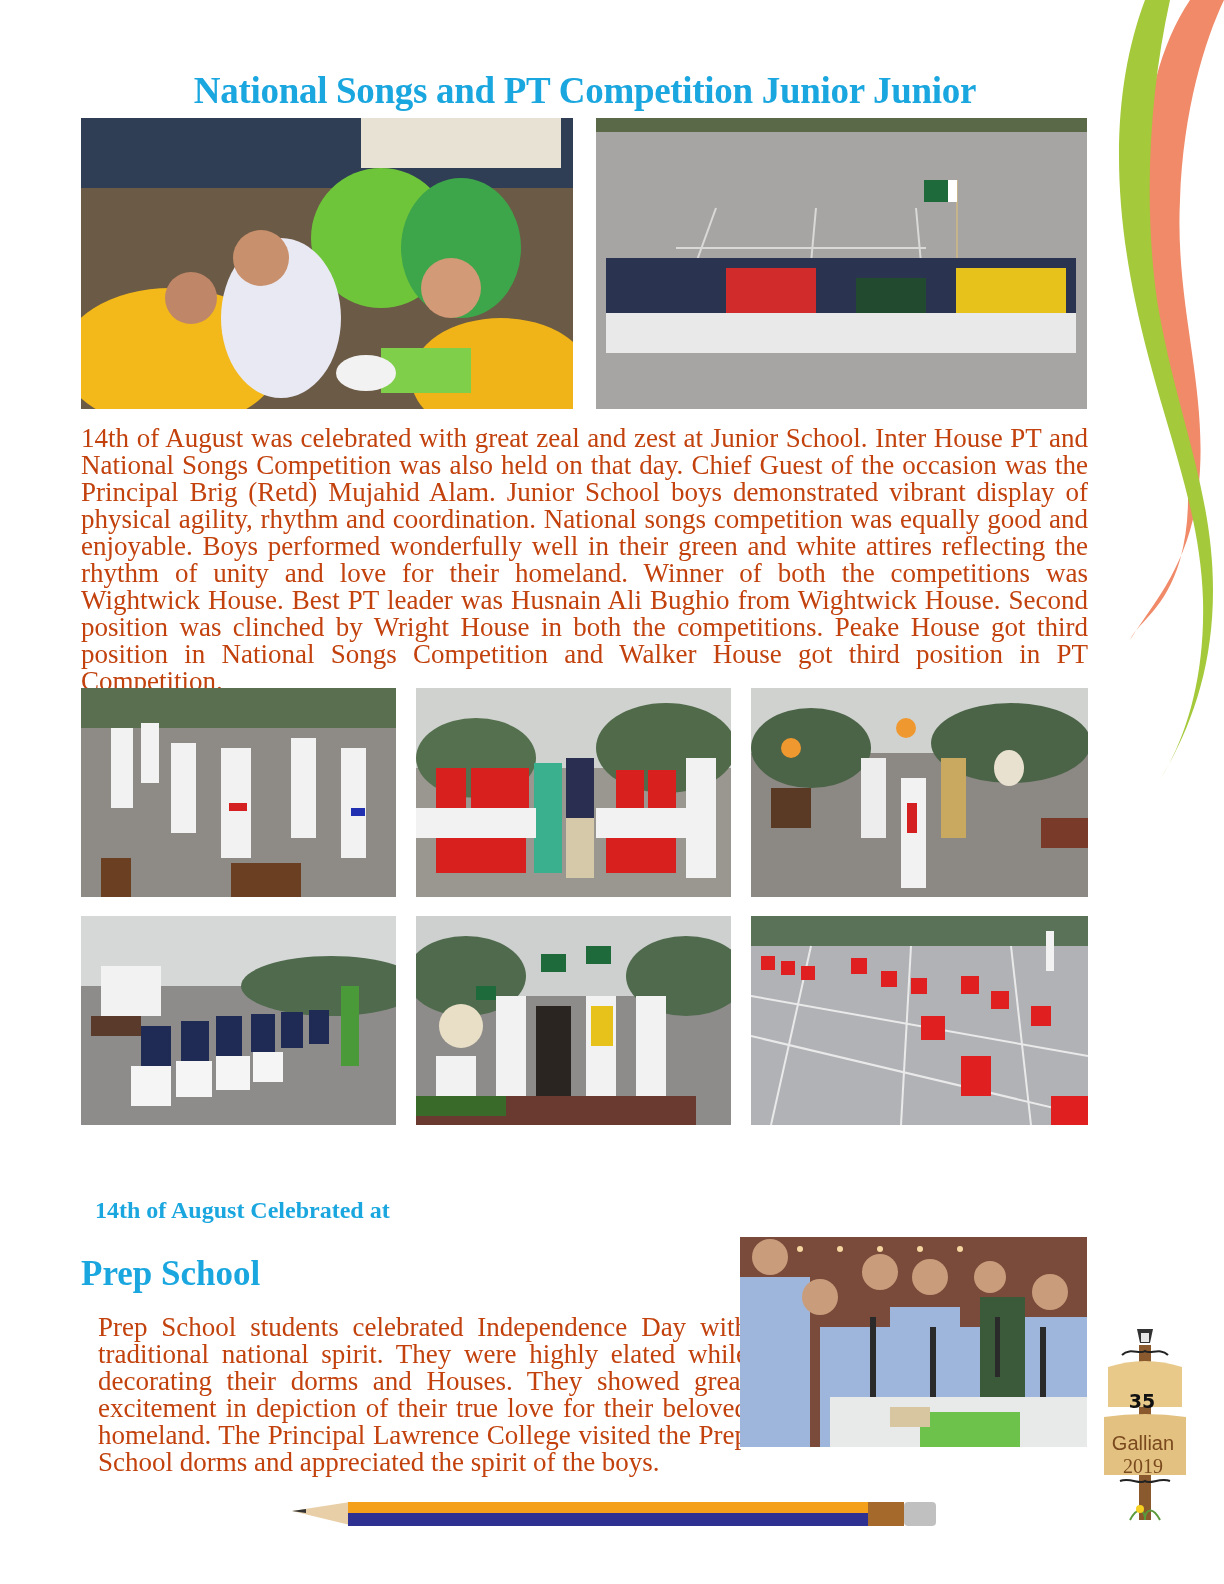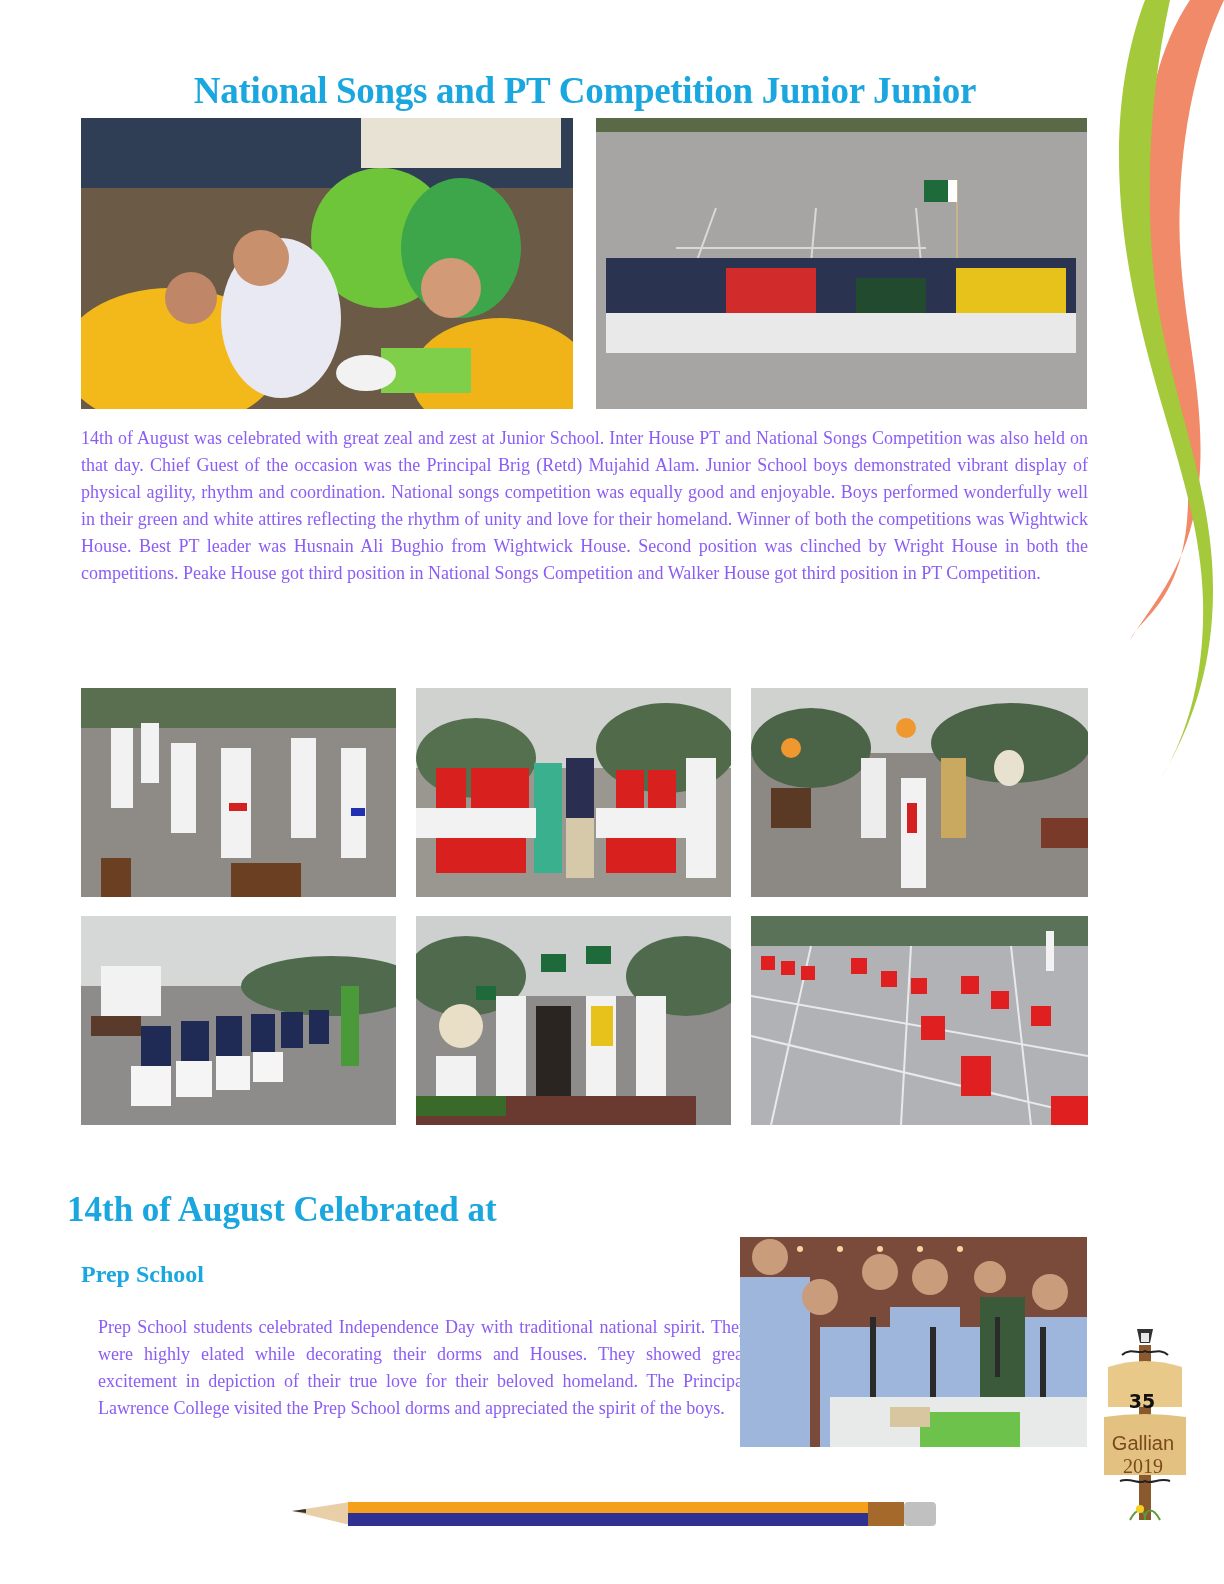--- a/index.html
+++ b/index.html
@@ -2,24 +2,24 @@
 <html><head>
 <meta charset="utf-8">
 <style>
   html, body { margin:0; padding:0; }
   body { width:1224px; height:1584px; position:relative; background:#ffffff; overflow:hidden; font-family:"Liberation Serif", "DejaVu Serif", serif; }
   .abs { position:absolute; }
   .title { color:#1aa6de; font-weight:bold; font-family:"Liberation Serif", "DejaVu Serif", serif; }
   #main-title { left:80px; top:68px; width:1010px; text-align:center; font-size:37px; line-height:46px; letter-spacing:-0.3px; }
   .photo { position:absolute; overflow:hidden; }
   .photo svg { width:100%; height:100%; display:block; }
-  .body-text { position:absolute; color:#8b5cf6; font-size:18px; line-height:27px; text-align:justify; font-family:"Liberation Serif", "DejaVu Serif", serif; }
+  .body-text { position:absolute; color:#c2410c; font-size:27px; line-height:27px; text-align:justify; font-family:"Liberation Serif", "DejaVu Serif", serif; }
   #para1 { left:81px; top:425px; width:1007px; }
-  #prep-title-1 { left:67px; top:1186px; font-size:35px; line-height:48px;text-align:center; }
-  #prep-title-2 { left:81px; top:1250px; font-size:24px; line-height:48px; }
+  #prep-title-1 { left:95px; top:1186px; font-size:24px; line-height:48px;text-align:center; }
+  #prep-title-2 { left:81px; top:1250px; font-size:35px; line-height:48px; }
   #para2 { left:81px; top:1314px; width:650px;margin-left:17px; }
   #page-num { position:absolute; left:1118px; top:1390px; width:48px; text-align:center; font-family:"DejaVu Sans", sans-serif; font-weight:bold; font-size:19px; color:#111; }
   #brand-name { position:absolute; left:1103px; top:1432px; width:80px; text-align:center; font-family:Liberation Sans, sans-serif; font-size:20px; color:#7a4a1e; line-height:22px; }
   #brand-year { position:absolute; left:1103px; top:1455px; width:80px; text-align:center; font-family:"Liberation Serif", serif; font-size:20px; color:#7a4a1e; line-height:22px; }
 </style>
 </head>
 <body>
 
 <svg class="abs" style="left:1095px;top:0;width:129px;height:790px;" viewBox="0 0 129 790">
   <path d="M95 0 C55 60, 40 150, 55 260 C70 380, 110 470, 85 560 C70 610, 45 620, 35 640 C60 600, 100 560, 105 470 C110 380, 80 300, 85 200 C88 110, 110 40, 129 0 Z" fill="#f08a68"></path>

